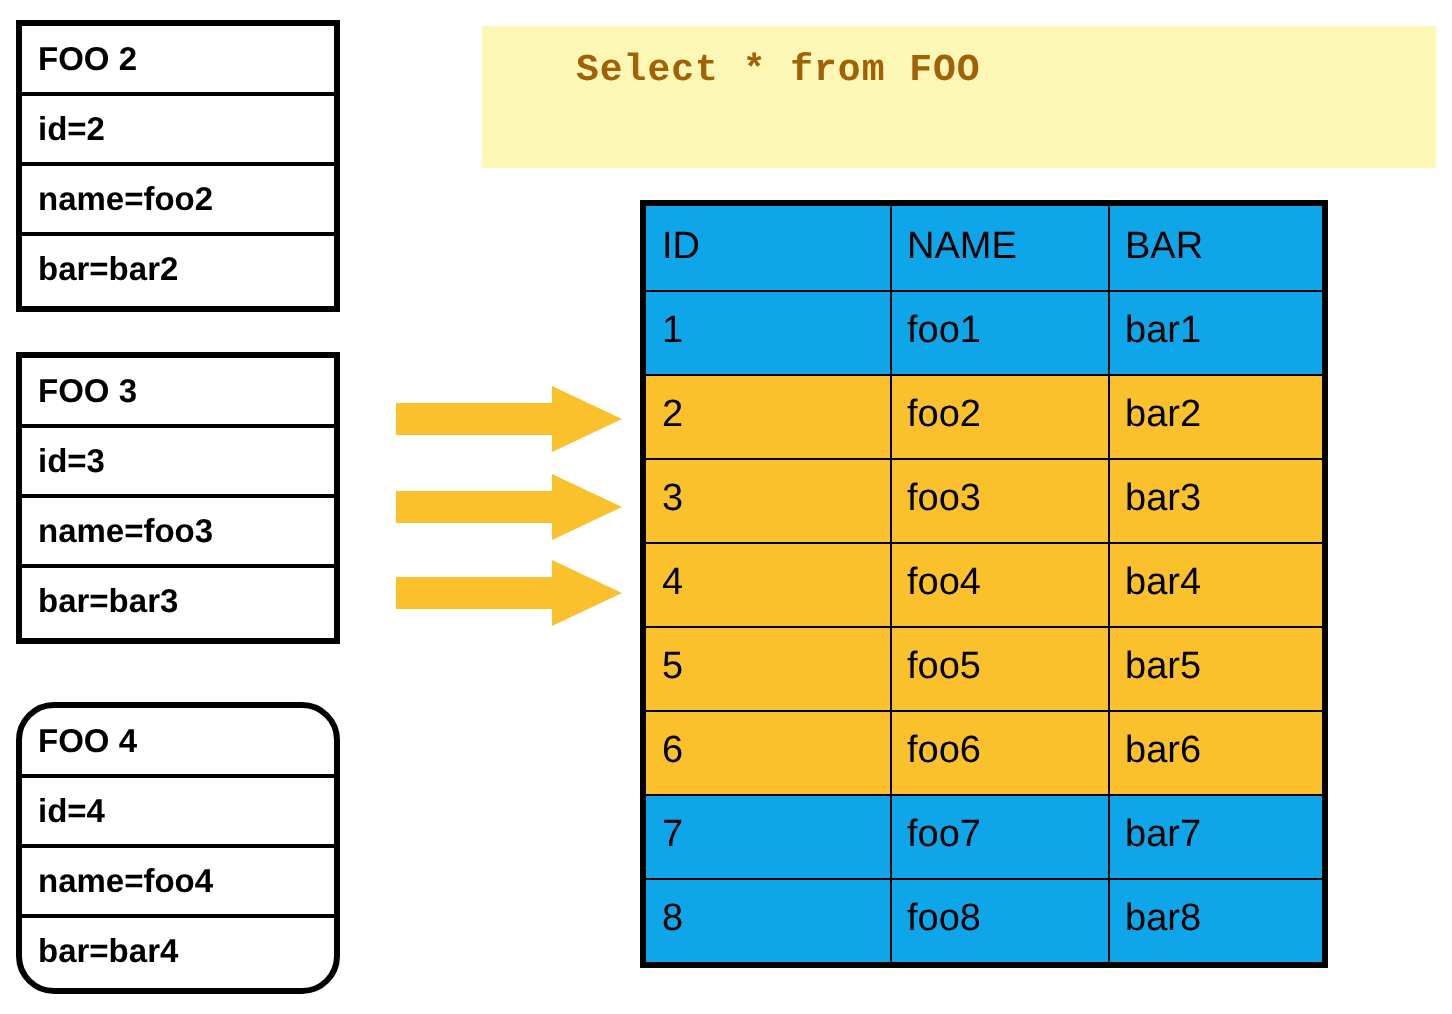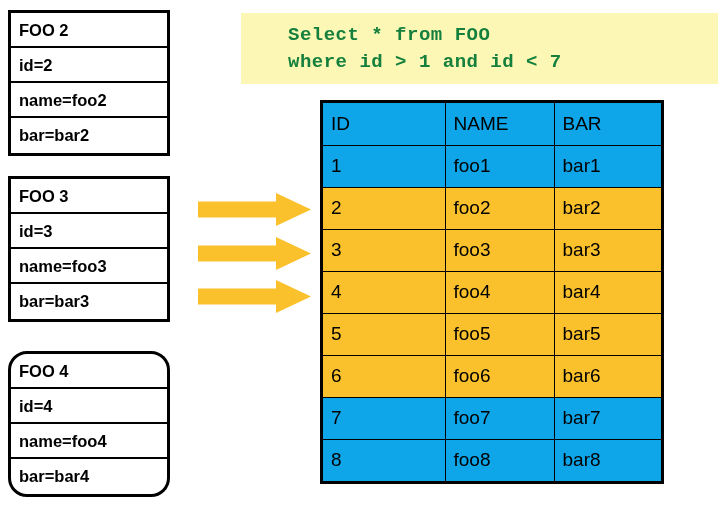--- a/index.html
+++ b/index.html
@@ -63,21 +63,21 @@
     width: 477px;
     height: 71px;
     background: #fcf7b5;
     box-sizing: border-box;
     padding: 9px 0 0 47px;
   }
   .sql-line {
     font-family: "Liberation Mono", "DejaVu Sans Mono", monospace;
     font-size: 19px;
     font-weight: bold;
-    color: #15803d;
+    color: #a16207;
     line-height: 27px;
     white-space: pre;
     letter-spacing: 0.5px;
   }
 
   
   .arrow {
     position: absolute;
     left: 198px;
     width: 113px;
@@ -160,21 +160,20 @@
 
   <div class="foo-box foo-box-3">
     <div class="foo-row title">FOO 4</div>
     <div class="foo-row">id=4</div>
     <div class="foo-row">name=foo4</div>
     <div class="foo-row last">bar=bar4</div>
   </div>
 
   <div id="sql-box">
     <div class="sql-line">Select * from FOO</div>
-    <div class="sql-line">where id &gt; 1 and id &lt; 7</div>
   </div>
 
   <div class="arrow arrow-1">
     <svg viewBox="0 0 113 33" xmlns="http://www.w3.org/2000/svg" aria-hidden="true">
       <polygon points="0,8.5 78,8.5 78,0 113,16.5 78,33 78,24.5 0,24.5" fill="#fbc12c"></polygon>
     </svg>
   </div>
   <div class="arrow arrow-2">
     <svg viewBox="0 0 113 33" xmlns="http://www.w3.org/2000/svg" aria-hidden="true">
       <polygon points="0,8.5 78,8.5 78,0 113,16.5 78,33 78,24.5 0,24.5" fill="#fbc12c"></polygon>

